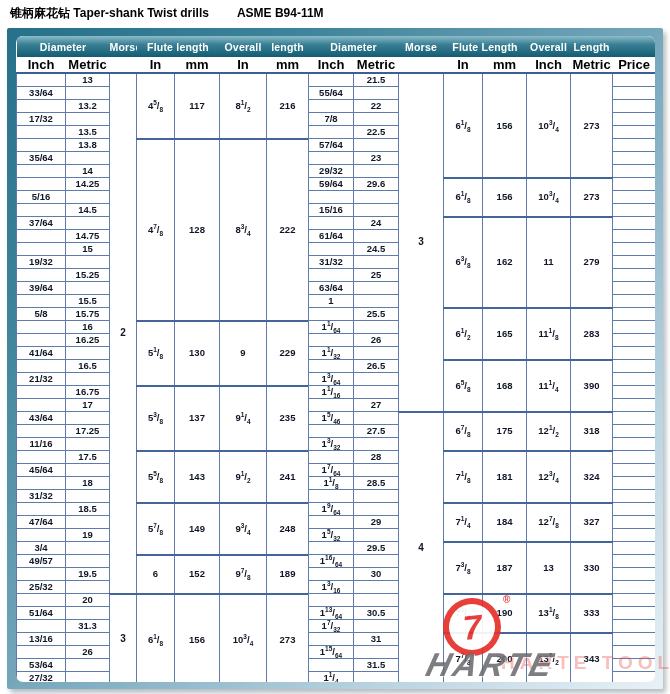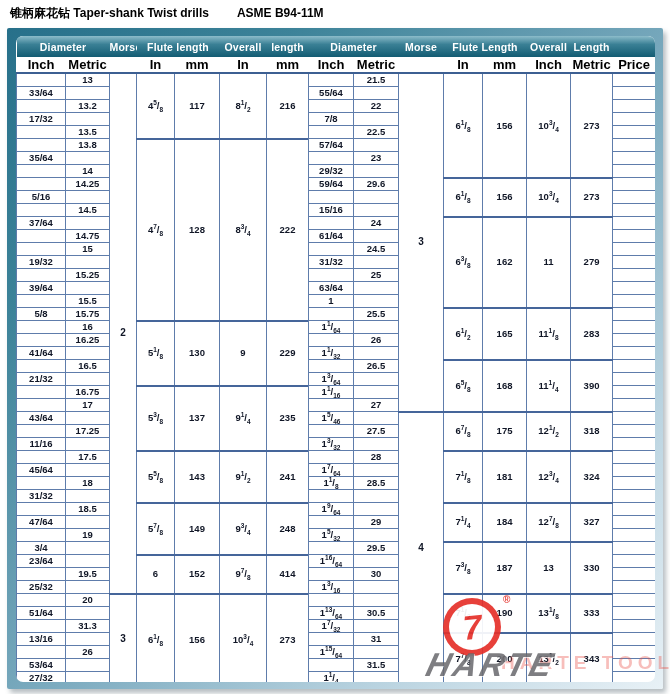--- a/index.html
+++ b/index.html
@@ -283,26 +283,26 @@
             </tr>
             <tr>
               <td class="dia"></td>
               <td class="dia">19</td>
             </tr>
             <tr>
               <td class="dia">3/4</td>
               <td class="dia"></td>
             </tr>
             <tr>
-              <td class="dia">23/64</td>
+              <td class="dia">49/57</td>
               <td class="dia"></td>
               <td class="num gt" rowspan="3">6</td>
               <td class="num gt" rowspan="3">152</td>
               <td class="num gt" rowspan="3">9<sup>7</sup>/<sub>8</sub></td>
-              <td class="num gt" rowspan="3">414</td>
+              <td class="num gt" rowspan="3">189</td>
             </tr>
             <tr>
               <td class="dia"></td>
               <td class="dia">19.5</td>
             </tr>
             <tr>
               <td class="dia">25/32</td>
               <td class="dia"></td>
             </tr>
             <tr>

